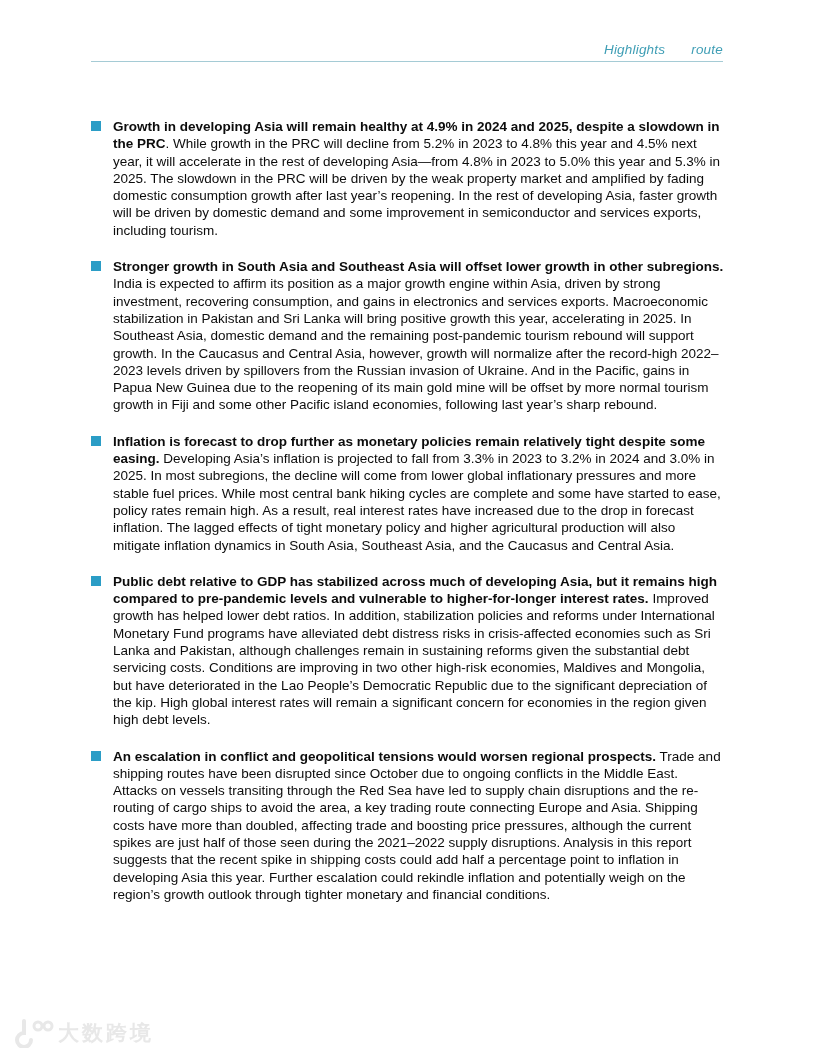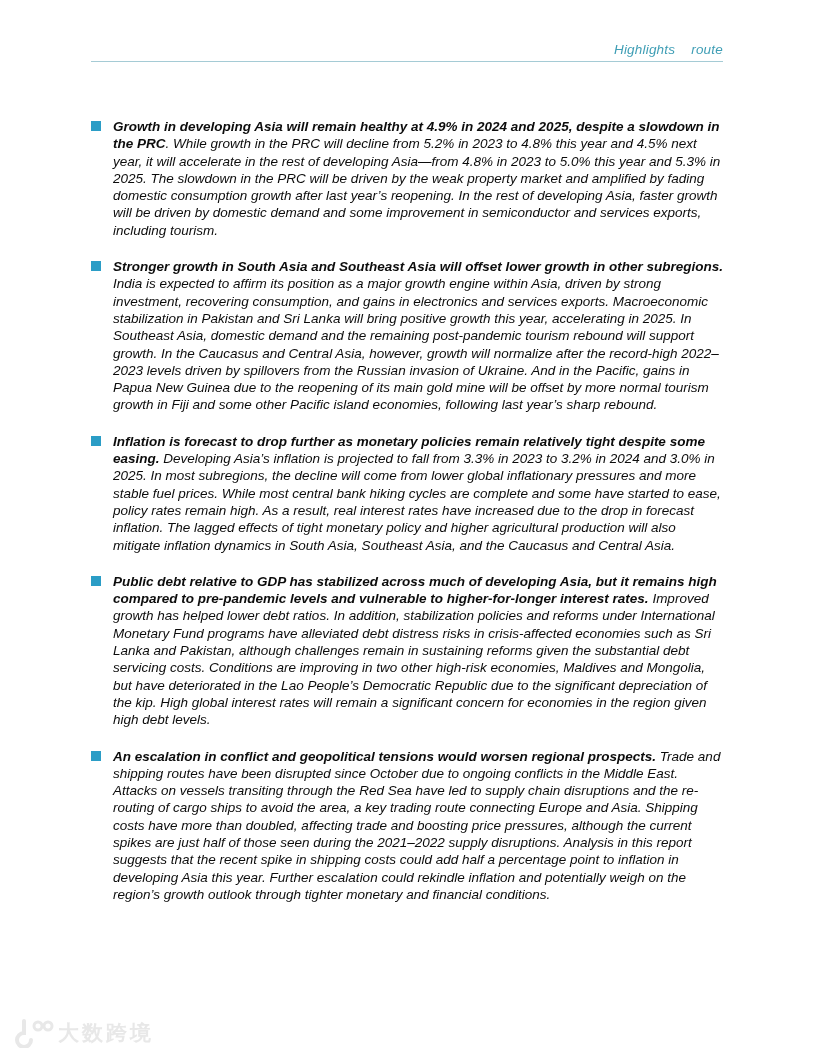--- a/index.html
+++ b/index.html
@@ -16,37 +16,36 @@
   
   .page-header {
     position: absolute;
     top: 42px;
     right: 93px;
     font-style: italic;
     font-size: 13.5px;
     color: #3f9eb5;
     letter-spacing: 0.2px;
   }
-  .page-header .section-title { margin-right: 16px; }
+  .page-header .section-title { margin-right: 26px; }
   .header-rule {
     position: absolute;
     top: 61px;
     left: 91px;
     width: 632px;
     height: 0;
     border-top: 1px solid #a5cbd5;
   }
 
   
   .content {
     position: absolute;
     top: 118px;
     left: 91px;
     width: 633px;
-    font-style: italic;
   }
   .bullet-item {
     display: flex;
     align-items: flex-start;
     margin-bottom: 19px;
   }
   .bullet-square {
     flex: 0 0 10px;
     width: 10px;
     height: 10px;

